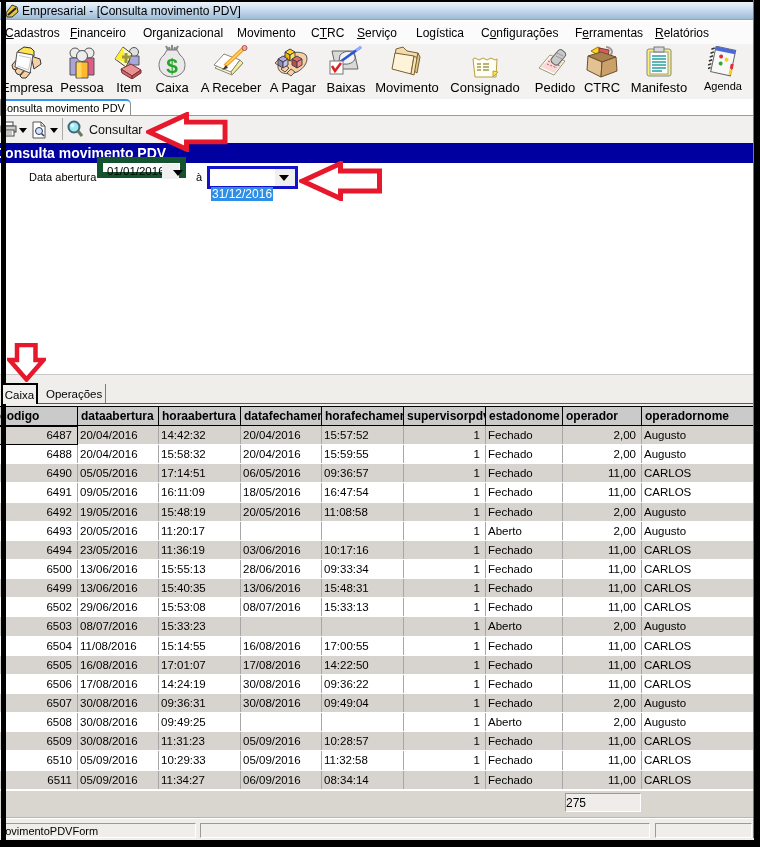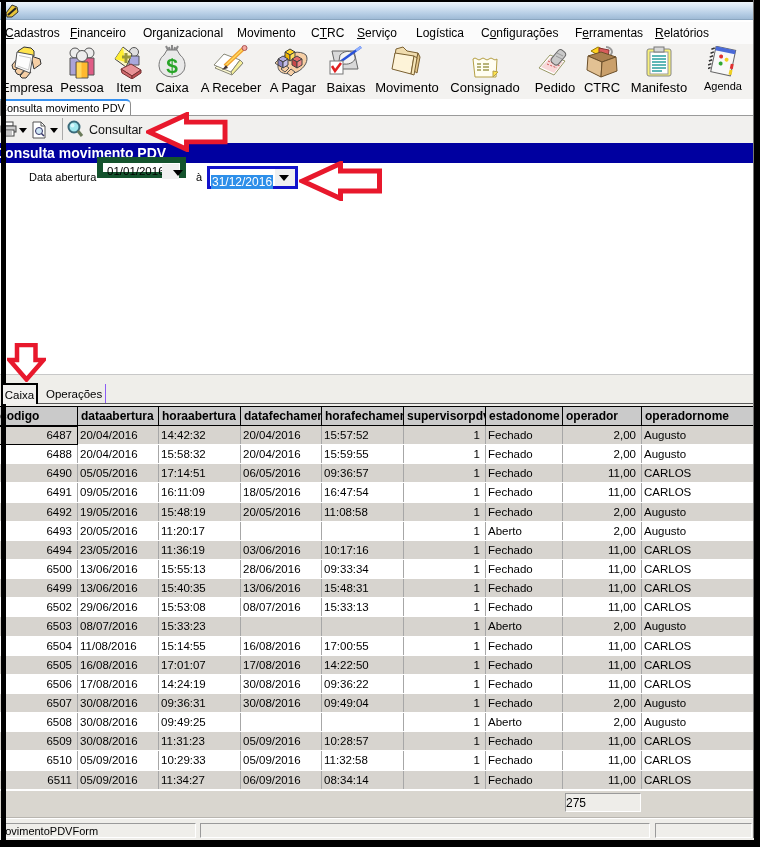--- a/index.html
+++ b/index.html
@@ -25,21 +25,21 @@
 #bluebar span{position:relative;left:-5px}
 
 #formarea{left:0;top:163px;width:754px;height:211px;background:#fff}
 #lbl-data{left:29px;top:171px;font-size:11px}
 #lbl-a{left:196px;top:171px;font-size:11px}
 .combo{position:absolute;background:#fff}
 #combo1{left:97px;top:157px;width:89px;height:21px;border:6px solid #14532d}
 #combo1 .txt{position:absolute;left:4px;top:2px;font-size:11.5px}
 #combo1 .btn{position:absolute;right:1px;top:1px;width:17px;height:15px;background:#f0f0f0}
 #combo2{left:207px;top:166px;width:91px;height:23px;border:3px solid #1313cc}
-#combo2 .sel{position:absolute;left:1px;top:6px;font-size:12px;background:#2e8fe9;color:#fff;padding:0 1px}
+#combo2 .sel{position:absolute;left:1px;top:18px;font-size:12px;background:#2e8fe9;color:#fff;padding:0 1px}
 #combo2 .btn{position:absolute;right:0px;top:0px;width:20px;height:17px;background:#f0f0f0}
 .darr{position:absolute;width:0;height:0;border-left:5px solid transparent;border-right:5px solid transparent;border-top:6px solid #000}
 
 #botpanel{left:0;top:374px;width:754px;height:446px;background:#efeeea;border-top:1px solid #c8c8c8}
 #tabcaixa{left:1px;top:383px;width:37px;height:21px;background:#f1f0ee;border:2px solid #000;border-bottom:none;font-size:11.5px;padding-top:4px;text-align:center;z-index:3}
 #tabops{left:38px;top:384px;width:68px;height:19px;font-size:11.5px;padding:4px 0 0 8px;border-right:1px solid #8b5cf6;z-index:2}
 #tabline{left:38px;top:403px;width:715px;height:1px;background:#5a5a5a}
 
 #grid{left:-8px;top:406px;width:762px;border-collapse:collapse;table-layout:fixed;font-size:12px}
 #grid th{background:#cacaca;border:1px solid #000;font-weight:bold;text-align:left;height:19px;padding:0 0 0 3px;font-size:12px;overflow:hidden;white-space:nowrap}
@@ -56,20 +56,21 @@
 
 .blk{position:absolute;background:#000}
 </style></head>
 <body>
 <div id="root">
   <div class="ab" id="titlebar"></div>
   <svg class="ab" style="left:5px;top:4px" width="14" height="14" viewBox="0 0 14 14">
       <polygon points="1,9 7,1 12,3 13,8 7,13 2,13" fill="#e8c53a" stroke="#333" stroke-width="1"></polygon>
       <line x1="3" y1="11" x2="11" y2="4" stroke="#222" stroke-width="2"></line>
     </svg>
+  <div class="ab" id="title">Empresarial - [Consulta movimento PDV]</div>
 
   <div class="ab" id="menubar">
     <span class="mi" style="left:5px"><u>C</u>adastros</span>
     <span class="mi" style="left:70px"><u>F</u>inanceiro</span>
     <span class="mi" style="left:143px">Organizacional</span>
     <span class="mi" style="left:237px">Movimento</span>
     <span class="mi" style="left:311px">C<u>T</u>RC</span>
     <span class="mi" style="left:357px"><u>S</u>erviço</span>
     <span class="mi" style="left:416px">Logística</span>
     <span class="mi" style="left:481px">C<u>o</u>nfigurações</span>

